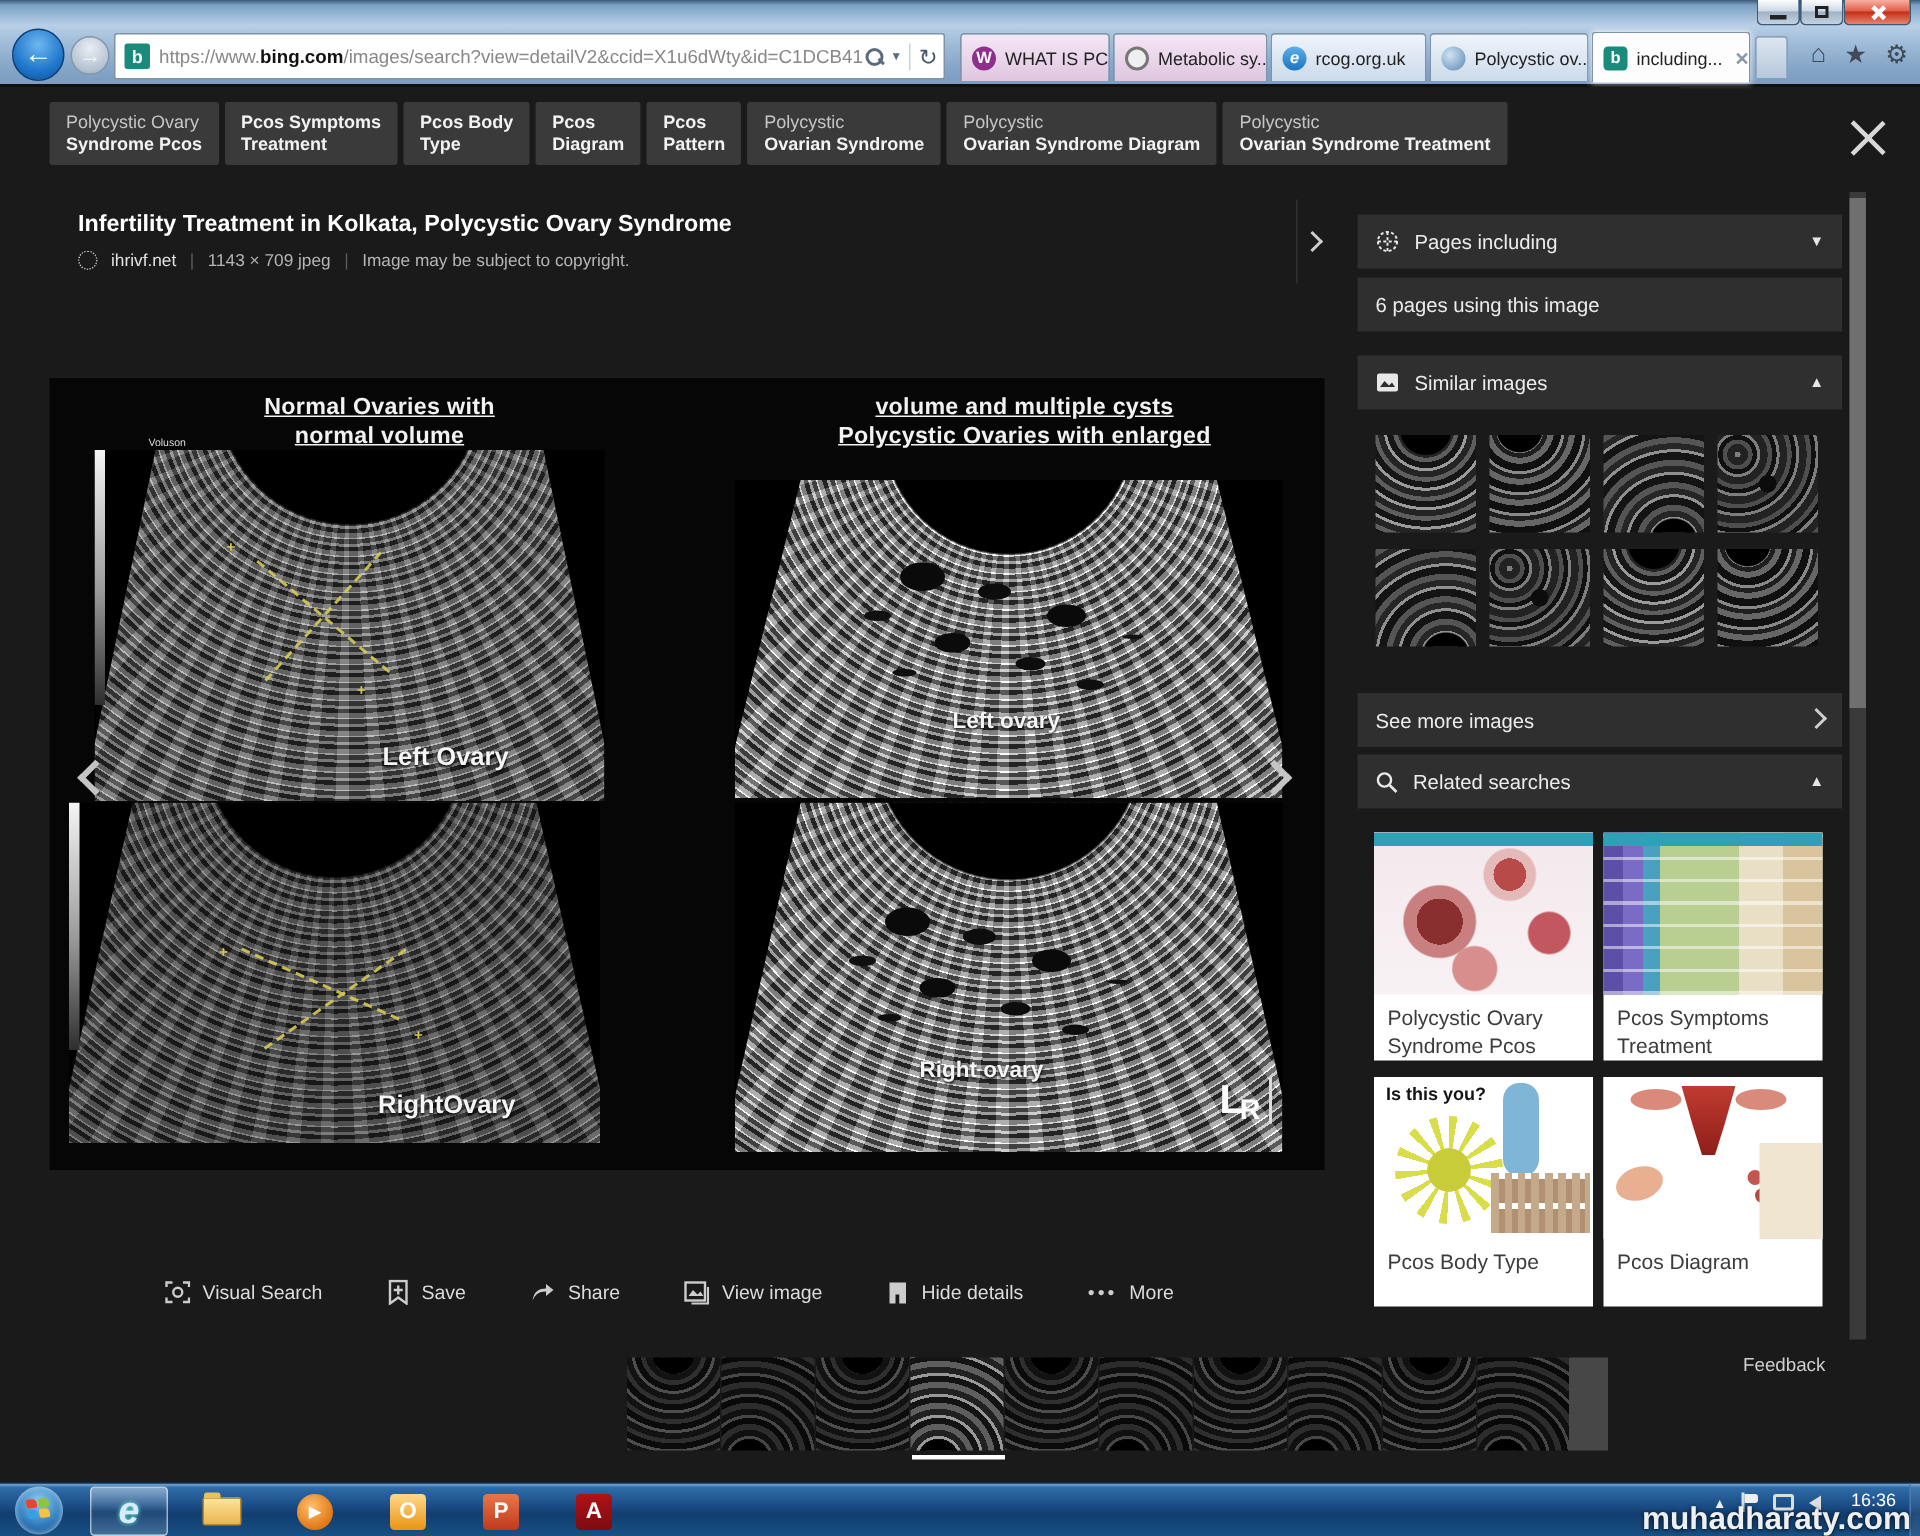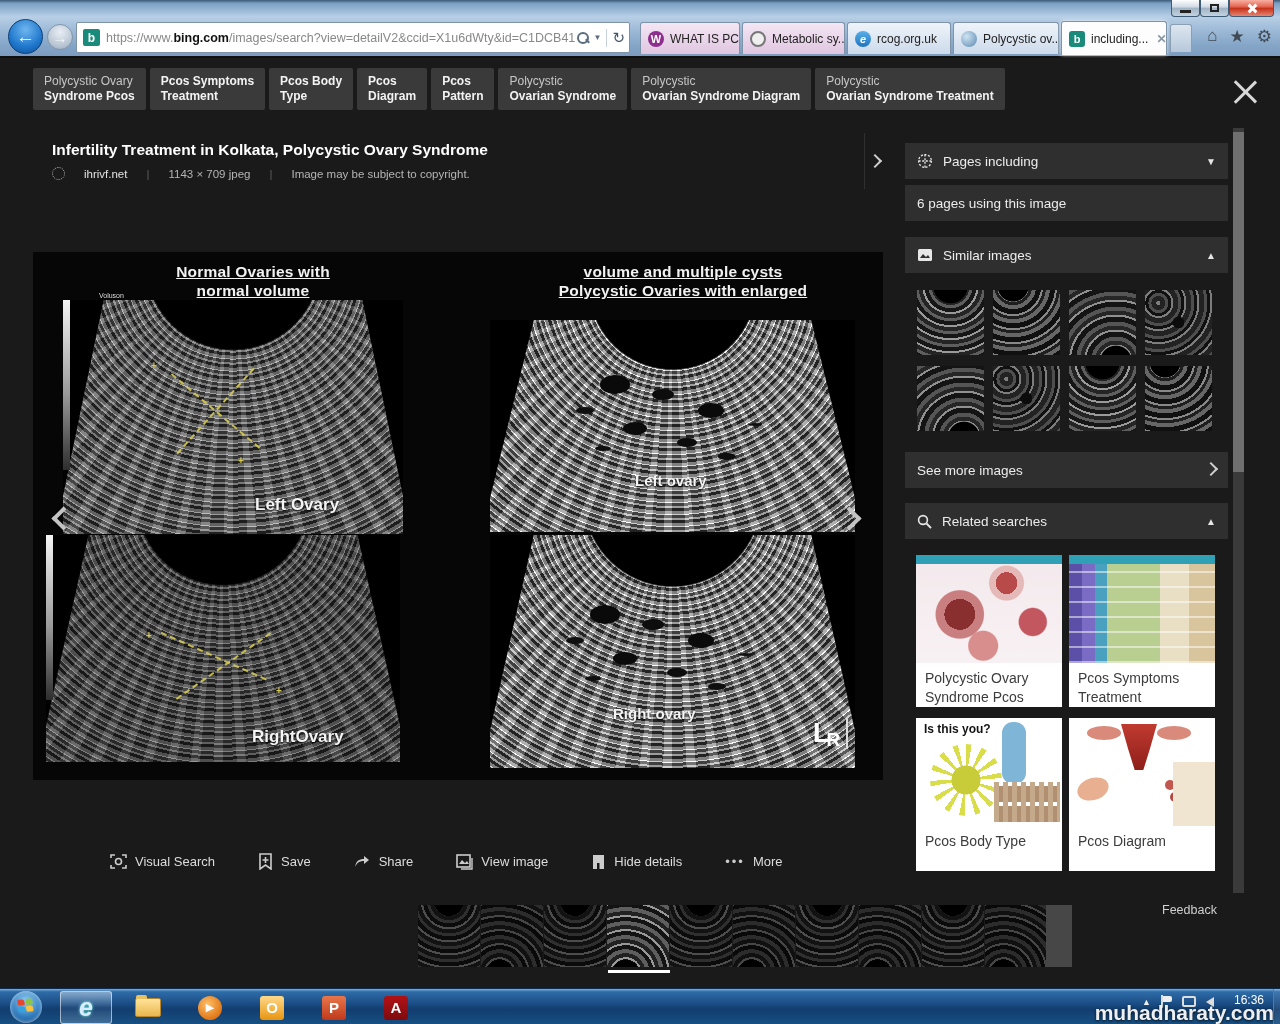--- a/index.html
+++ b/index.html
@@ -52,21 +52,21 @@
   .pills{position:absolute;left:33px;top:10px;display:flex;gap:4px;}
   .pill{background:#3a3a3a;border-radius:2px;padding:6px 11px;line-height:15px;font-size:12px;color:#c6c6c6;cursor:pointer;}
   .pill .l2{font-weight:bold;color:#f3f3f3;}
   .pill.b1 .l1{font-weight:bold;color:#f3f3f3;}
 
   .ovclose{position:absolute;left:1231px;top:20px;width:28px;height:28px;}
   .ovclose:before,.ovclose:after{content:"";position:absolute;left:13px;top:-1px;width:2.5px;height:30px;background:#d8d8d8;}
   .ovclose:before{transform:rotate(45deg);} .ovclose:after{transform:rotate(-45deg);}
 
   .dtitle{position:absolute;left:52px;top:83px;font-size:15.5px;font-weight:bold;color:#fff;}
-  .dmeta{position:absolute;left:52px;top:109px;display:flex;align-items:center;gap:19px;font-size:11.5px;color:#b5b5b5;}
+  .dmeta{position:absolute;left:52px;top:109px;display:flex;align-items:center;gap:9px;font-size:11.5px;color:#b5b5b5;}
   .dmeta .src{color:#e2e2e2;}
   .dmeta .sep{color:#5c5c5c;}
   .globe{width:13px;height:13px;border:1.5px dotted #bbb;border-radius:50%;position:relative;}
   .pagernext{position:absolute;left:864px;top:75px;width:20px;height:56px;border-left:1px solid #303030;display:flex;align-items:center;justify-content:center;}
   .chev{width:10px;height:10px;border-top:2px solid #cfcfcf;border-right:2px solid #cfcfcf;}
   .chev.r{transform:rotate(45deg);} .chev.l{transform:rotate(-135deg);}
   .chev.big{width:17px;height:17px;border-width:4px;border-color:#c4c4c4;}
 
   
   .mainimg{position:absolute;left:33px;top:194px;width:850px;height:528px;background:#060606;overflow:hidden;}
@@ -433,21 +433,21 @@
 
     <div class="sthumb" style="left:917px;top:232px;"></div>
     <div class="sthumb v2" style="left:993px;top:232px;"></div>
     <div class="sthumb v3" style="left:1069px;top:232px;"></div>
     <div class="sthumb v4" style="left:1145px;top:232px;"></div>
     <div class="sthumb v3" style="left:917px;top:308px;"></div>
     <div class="sthumb v4" style="left:993px;top:308px;"></div>
     <div class="sthumb" style="left:1069px;top:308px;"></div>
     <div class="sthumb v2" style="left:1145px;top:308px;"></div>
 
-    <div class="srow" style="top:394px;gap:24px;">
+    <div class="srow" style="top:404px;gap:24px;">
       <span>See more images</span>
       <span class="ricon"><span class="chev r" style="display:inline-block;"></span></span>
     </div>
 
     <div class="srow" style="top:445px;">
       <svg width="15" height="15" viewBox="0 0 15 15">
           <circle cx="6" cy="6" r="4.4" fill="none" stroke="#e8e8e8" stroke-width="1.6"></circle>
           <path d="M9.5 9.5L14 14" stroke="#e8e8e8" stroke-width="1.8"></path>
         </svg>
       <span>Related searches</span>

